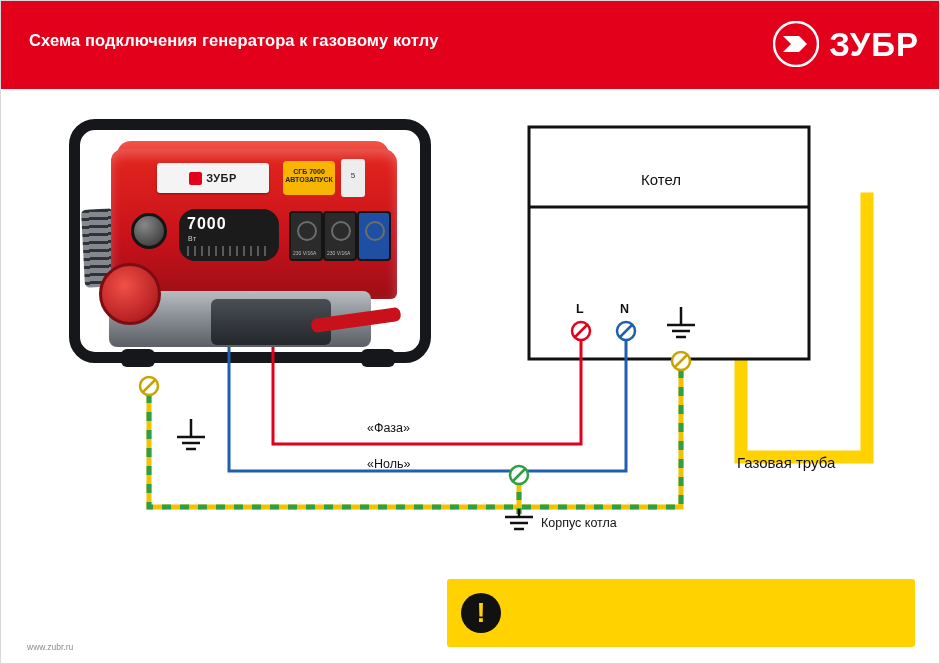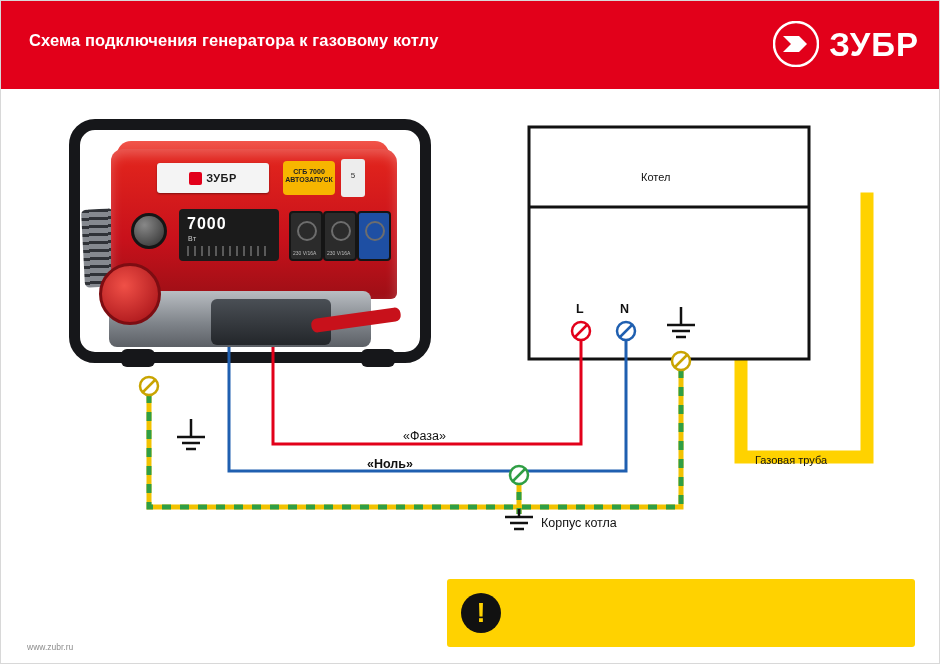--- a/index.html
+++ b/index.html
@@ -141,21 +141,21 @@
     font-size: 8px;
     text-align: center;
     padding-top: 12px;
     box-sizing: border-box;
   }
   .gen-panel {
     position: absolute;
     left: 118px; top: 96px;
     width: 100px; height: 52px;
     background: #1b1b1b;
-    border-radius: 4px;
+    border-radius: 16px;
     color: #fff;
   }
   .gen-panel .watt {
     position: absolute;
     left: 8px; top: 6px;
     font-size: 16px;
     font-weight: bold;
     letter-spacing: 1px;
     color: #fff;
   }
@@ -258,21 +258,21 @@
     left: 0; top: 88px;
     width: 940px;
     height: 490px;
   }
   .d-label {
     position: absolute;
     font-size: 12.5px;
     color: #111;
     white-space: nowrap;
   }
-  .d-label.big { font-size: 11px; }
+  .d-label.big { font-size: 15px; }
 
   
   .footer-note {
     position: absolute;
     left: 26px;
     top: 572px;
     width: 400px;
     font-size: 11.5px;
     line-height: 1.55;
     color: #2b2b2b;
@@ -434,24 +434,24 @@
         <line x1="504" y1="428" x2="532" y2="428"></line>
         <line x1="509" y1="434" x2="527" y2="434"></line>
         <line x1="513" y1="440" x2="523" y2="440"></line>
       </g>
     </svg>
 
     
     <div class="d-label big" style="left:640px; top:82px;">Котел</div>
     <div class="d-label" style="left:575px; top:213px; font-weight:bold;">L</div>
     <div class="d-label" style="left:619px; top:213px; font-weight:bold;">N</div>
-    <div class="d-label" style="left:366px; top:340px;margin-left:36px;">«Фаза»</div>
-    <div class="d-label" style="left:366px; top:368px;font-weight:bold;">«Ноль»</div>
+    <div class="d-label" style="left:366px; top:332px;">«Фаза»</div>
+    <div class="d-label" style="left:366px; top:368px;">«Ноль»</div>
     <div class="d-label" style="left:540px; top:395px;margin-top:32px;">Корпус котла</div>
-    <div class="d-label big" style="left:736px; top:365px;margin-left:18px;">Газовая труба</div>
+    <div class="d-label big" style="left:736px; top:365px;">Газовая труба</div>
   </div>
 
   <div class="url">www.zubr.ru</div>
 
   <div class="warn-box">
     <div class="warn-icon">!</div>
   </div>
 
 </div>
 

